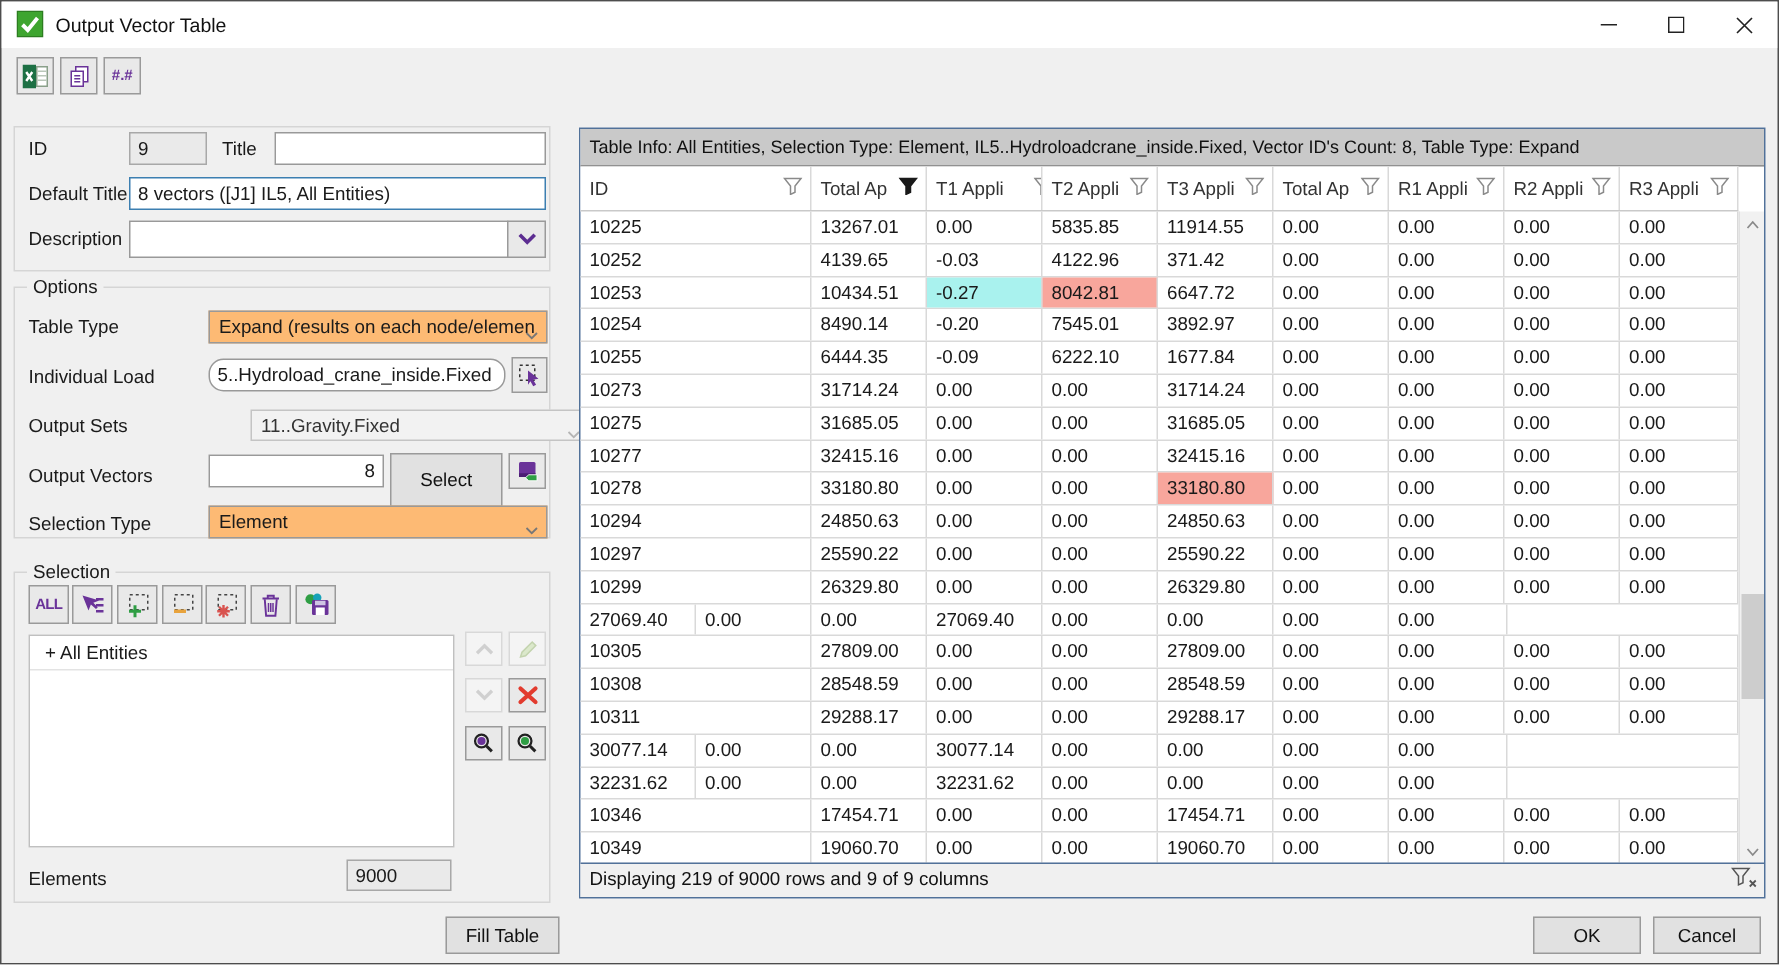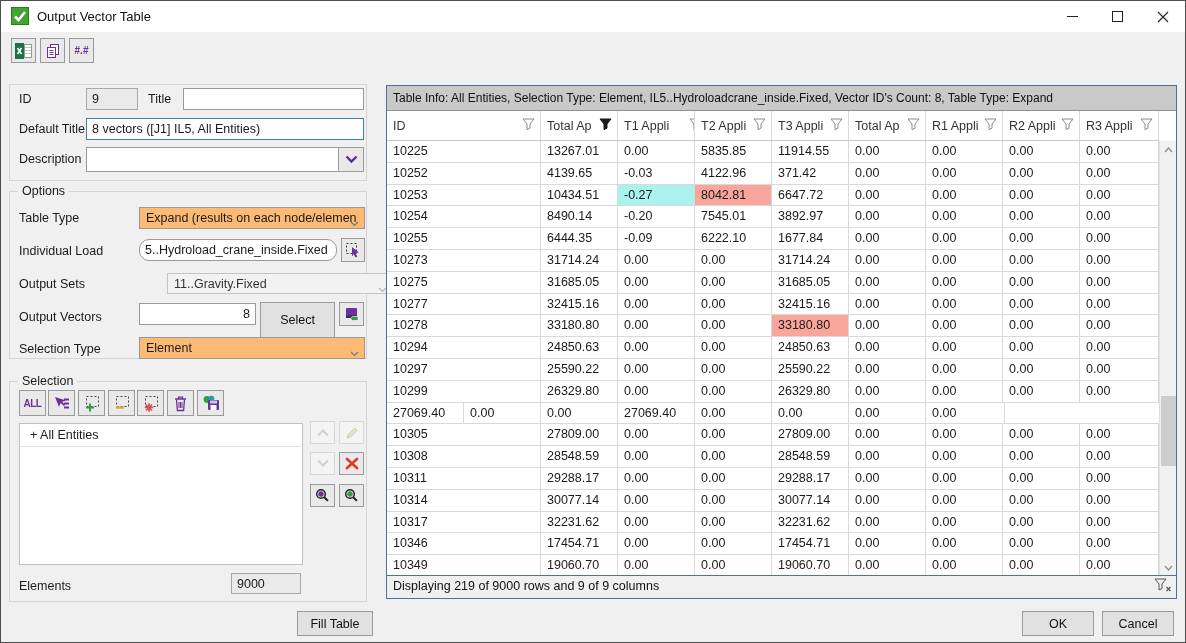--- a/index.html
+++ b/index.html
@@ -473,32 +473,30 @@
           <div class="gcell" style="width: 77px;">29288.17</div>
           <div class="gcell" style="width: 77px;">0.00</div>
           <div class="gcell" style="width: 77px;">0.00</div>
           <div class="gcell" style="width: 77px;">29288.17</div>
           <div class="gcell" style="width: 77px;">0.00</div>
           <div class="gcell" style="width: 77px;">0.00</div>
           <div class="gcell" style="width: 77px;">0.00</div>
           <div class="gcell" style="width: 79px;">0.00</div>
         </div>
         <div class="grow">
-          <div class="gcell" style="width: 154px;">10314</div>
           <div class="gcell" style="width: 77px;">30077.14</div>
           <div class="gcell" style="width: 77px;">0.00</div>
           <div class="gcell" style="width: 77px;">0.00</div>
           <div class="gcell" style="width: 77px;">30077.14</div>
           <div class="gcell" style="width: 77px;">0.00</div>
           <div class="gcell" style="width: 77px;">0.00</div>
           <div class="gcell" style="width: 77px;">0.00</div>
           <div class="gcell" style="width: 79px;">0.00</div>
         </div>
         <div class="grow">
-          <div class="gcell" style="width: 154px;">10317</div>
           <div class="gcell" style="width: 77px;">32231.62</div>
           <div class="gcell" style="width: 77px;">0.00</div>
           <div class="gcell" style="width: 77px;">0.00</div>
           <div class="gcell" style="width: 77px;">32231.62</div>
           <div class="gcell" style="width: 77px;">0.00</div>
           <div class="gcell" style="width: 77px;">0.00</div>
           <div class="gcell" style="width: 77px;">0.00</div>
           <div class="gcell" style="width: 79px;">0.00</div>
         </div>
         <div class="grow">

